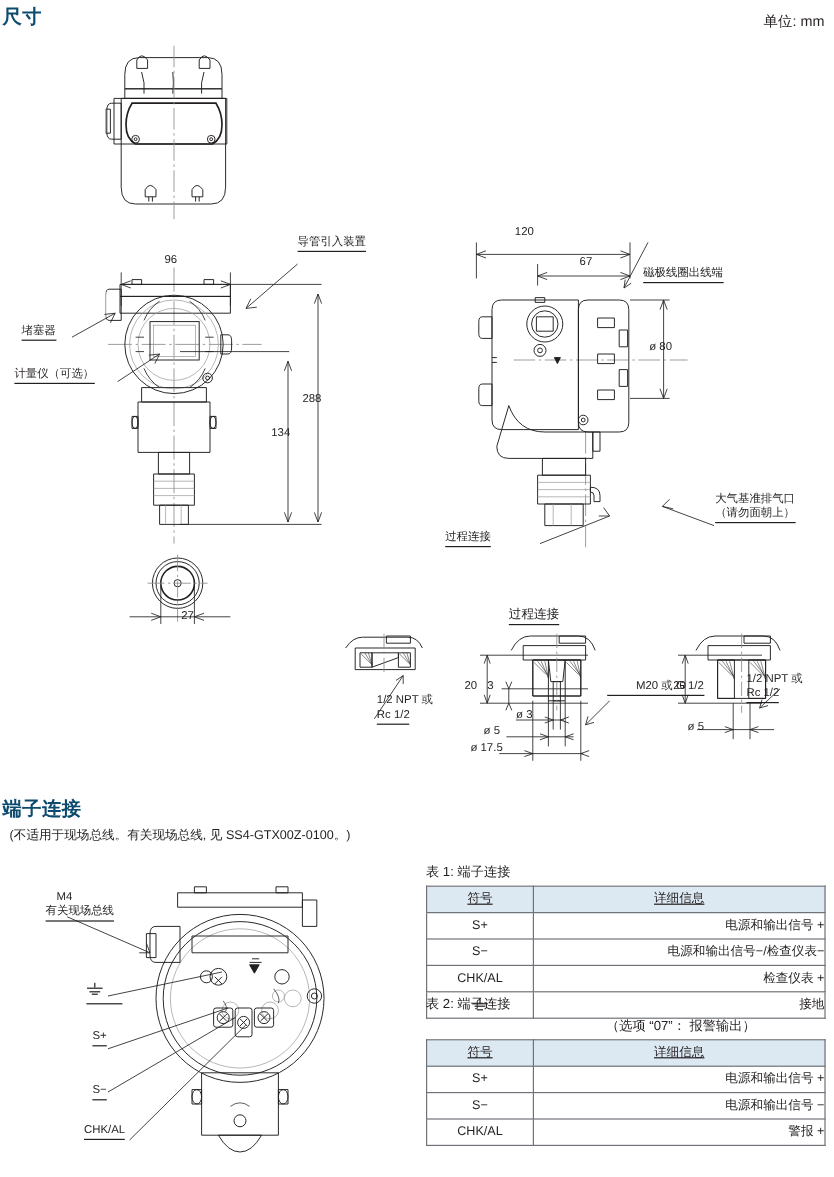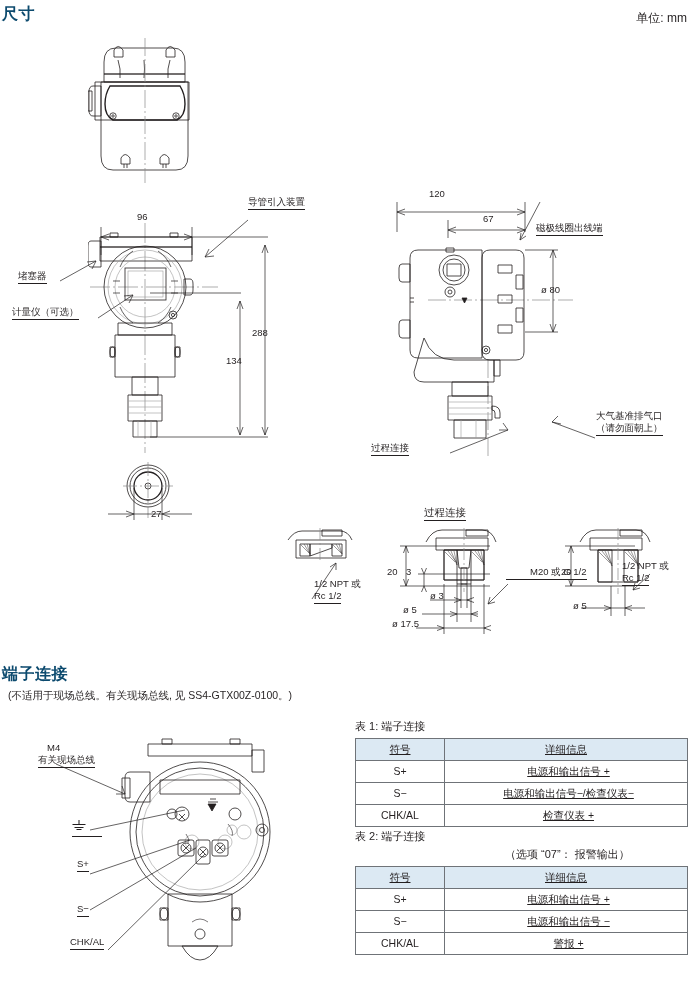--- a/index.html
+++ b/index.html
@@ -24,21 +24,21 @@
   table.tt{
     border-collapse:collapse;width:100%;table-layout:fixed;
     font-size:10.5px;
   }
   table.tt th,table.tt td{
     border:1px solid #6f7378;padding:0;height:21px;line-height:21px;
     font-weight:normal;color:#231f20;
   }
   table.tt th{background:#dce9f3;text-align:center;text-decoration:underline;}
   table.tt td.sym{text-align:center;}
-  table.tt td.det{text-align:center;padding-left:5px;text-decoration:underline;}
+  table.tt td.det{text-align:right;padding-left:5px;}
   .earth{display:inline-block;position:relative;width:14px;height:11px;vertical-align:middle;}
   .earth i{position:absolute;left:50%;transform:translateX(-50%);background:#231f20;display:block;}
   .earth i.v{width:1px;height:4px;top:0;}
   .earth i.h1{width:13px;height:1px;top:4px;}
   .earth i.h2{width:9px;height:1px;top:6.5px;}
   .earth i.h3{width:5px;height:1px;top:9px;}
   svg{display:block;}
 </style>
 </head>
 <body>
@@ -464,20 +464,26 @@
         <td class="det">电源和输出信号 +</td>
       </tr>
       <tr>
         <td class="sym">S−</td>
         <td class="det">电源和输出信号−/检查仪表−</td>
       </tr>
       <tr>
         <td class="sym">CHK/AL</td>
         <td class="det">检查仪表 +</td>
       </tr>
+      <tr>
+        <td class="sym">
+          <span class="earth"><i class="v"></i><i class="h1"></i><i class="h2"></i><i class="h3"></i></span>
+        </td>
+        <td class="det">接地</td>
+      </tr>
     </tbody>
   </table>
 </div>
 
 <div class="abs tbl-cap" style="left:355px;top:829px;">表 2: 端子连接</div>
 <div class="abs tbl-cap" style="left:505px;top:847px;">（选项 “07”： 报警输出）</div>
 <div class="abs" style="left:355px;top:866px;width:333px;">
   <table class="tt">
     <thead>
       <tr>

